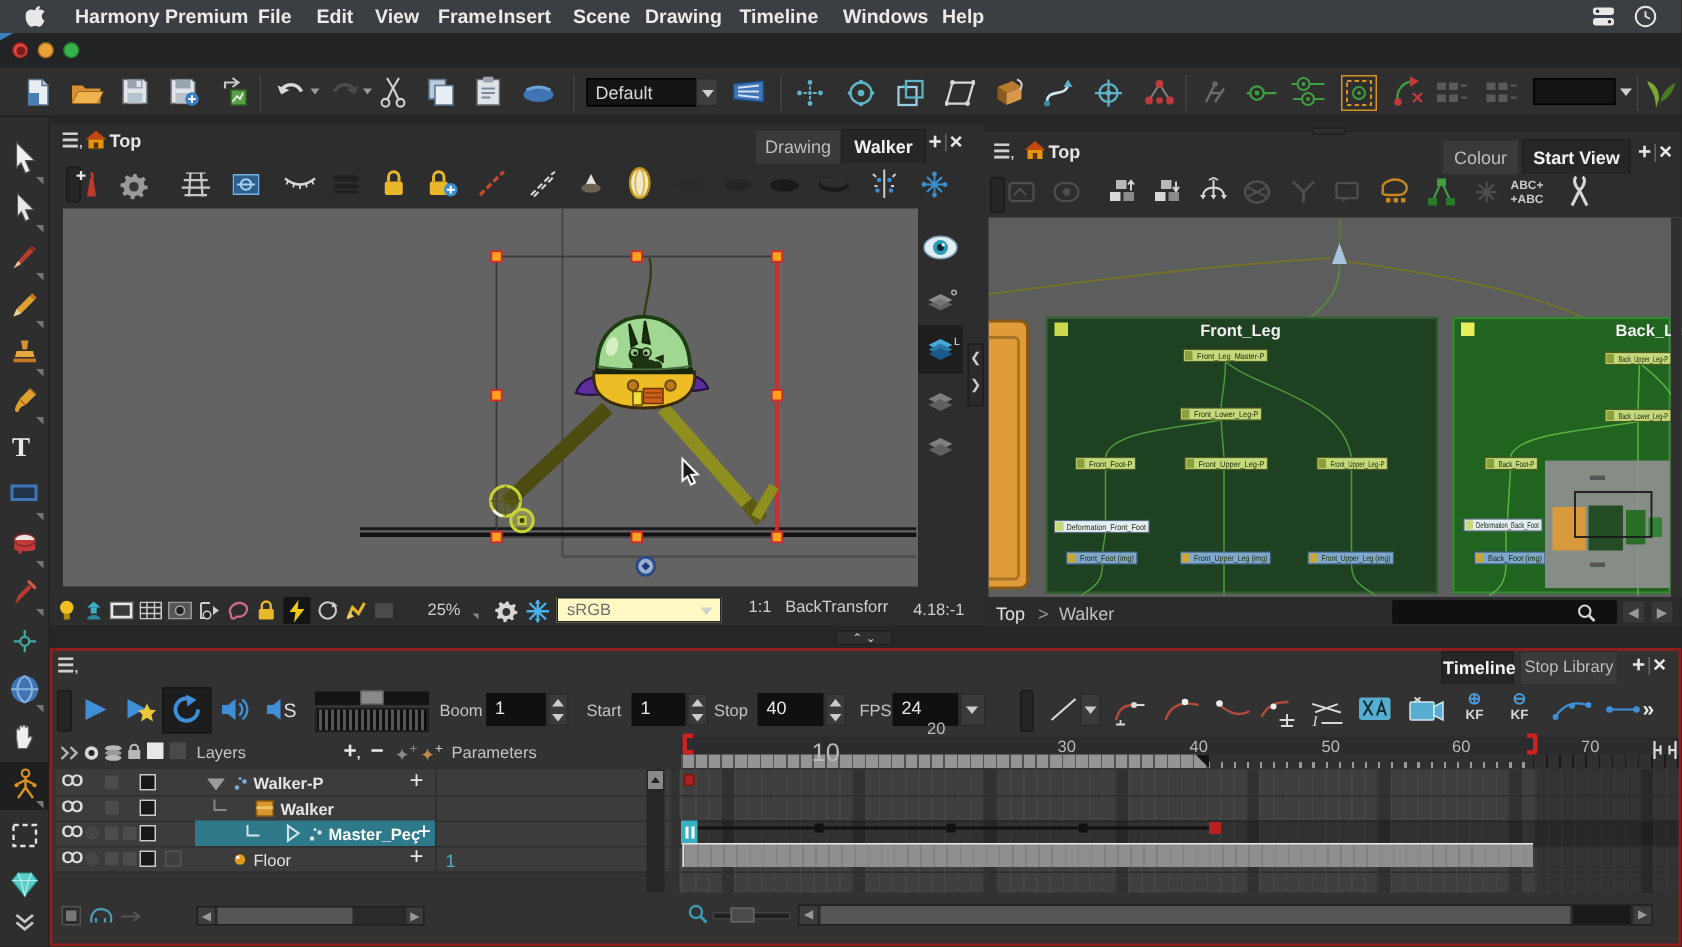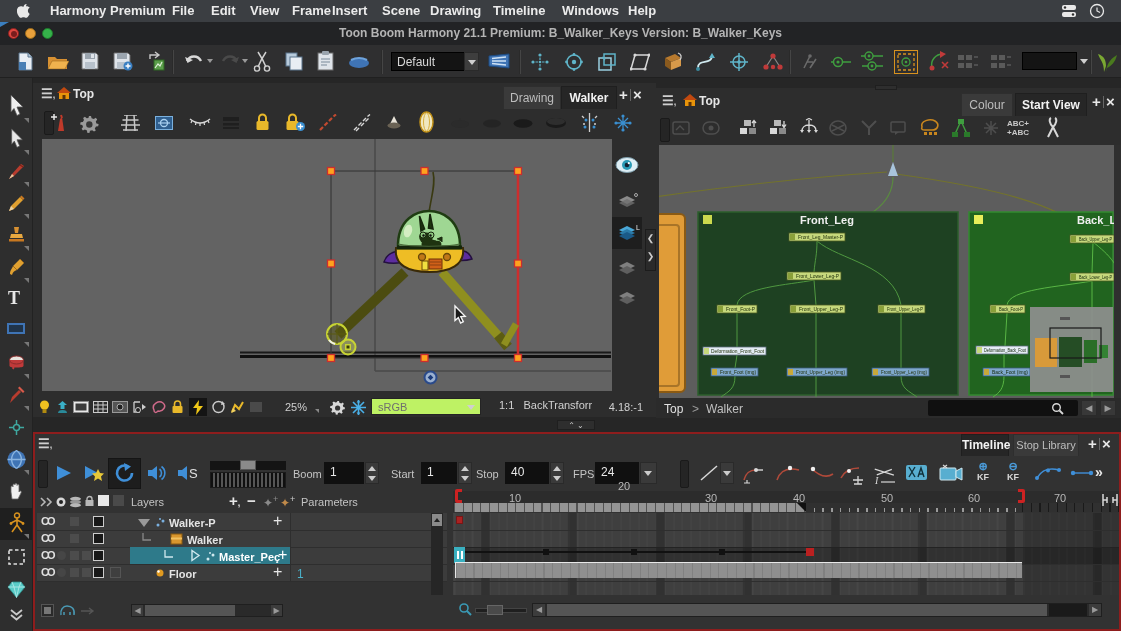--- a/index.html
+++ b/index.html
@@ -71,21 +71,20 @@
   </div>
   <div id="titlebar" class="abs">
     <svg class="abs" style="left:0;top:0px" width="9" height="5">
         <path d="M0 0 L9 0 L0 5 Z" fill="#3a7fbf"></path>
       </svg>
   </div>
   <div class="tl" style="left:8px;background:#df4840;border:1px solid #8e2020"></div>
   <div class="tl" style="left:25px;background:#e9a13c;border:1px solid #9a6a1a"></div>
   <div class="tl" style="left:42px;background:#35b24a;border:1px solid #1f7a2c"></div>
   <div class="tl" style="left:10.5px;top:30.5px;width:6px;height:6px;background:#7a1d1d;border:none"></div>
-  <div id="titletext">Toon Boom Harmony 21.1 Premium: B_Walker_Keys Version: B_Walker_Keys</div>
   <div id="maintb" class="abs">
 
     <svg class="icon" style="left:17px;top:52px" width="17" height="19">
         <path d="M2 1 L11 1 L15 5 L15 18 L2 18 Z" fill="#e9eef4" stroke="#5a748c"></path>
         <path d="M11 1 L11 5 L15 5" fill="#b8cbdc" stroke="#5a748c"></path>
         <rect x="2" y="10" width="7" height="8" fill="#4a7fb5"></rect>
       </svg>
 
     <svg class="icon" style="left:47px;top:53px" width="22" height="17">
         <path d="M1 4 L8 4 L10 6 L20 6 L20 16 L1 16 Z" fill="#d89132"></path>
@@ -606,21 +605,21 @@
       <div class="txt" style="left:252px;top:4px;color:#d0d0d0;font-size:11px">25%</div>
       <div class="icon" style="left:282px;top:12px;border-left:4px solid transparent;border-top:4px solid #888"></div>
       <svg class="icon" style="left:296px;top:2px" width="17" height="17" viewBox="0 0 17 17">
           <path fill="#d8d8d8" d="M8.5 2 L10 2 L10.4 3.8 L12.2 4.5 L13.8 3.5 L14.9 4.9 L13.8 6.3 L14.3 8.1 L16 8.5 L15.7 10.3 L13.9 10.5 L12.9 12.1 L13.7 13.7 L12.2 14.7 L10.8 13.5 L9 14 L8.5 15.8 L6.7 15.6 L6.5 13.8 L4.8 13 L3.2 13.8 L2.2 12.3 L3.3 11 L2.7 9.2 L1 8.7 L1.4 6.9 L3.2 6.7 L4.2 5.1 L3.4 3.4 L4.9 2.4 L6.3 3.6 L7.7 3.3 Z"></path>
           <circle cx="8.6" cy="9" r="2.6" fill="#333"></circle>
         </svg>
       <svg class="icon" style="left:317px;top:2px" width="17" height="17" viewBox="0 0 17 17">
           <path d="M8.5 1 L8.5 16 M1 8.5 L16 8.5 M3 3 L14 14 M14 3 L3 14" stroke="#4ab0e8" stroke-width="1.6"></path>
           <path d="M8.5 1 L6.5 3.5 L10.5 3.5 Z M8.5 16 L6.5 13.5 L10.5 13.5 Z" fill="#4ab0e8"></path>
         </svg>
-      <div class="abs" style="left:338px;top:1px;width:110px;height:17px;background:#bef264;border:1px solid #242424;color:#6f6f6f;font-size:11px;padding:2px 6px">sRGB</div>
+      <div class="abs" style="left:338px;top:1px;width:110px;height:17px;background:#fef9c3;border:1px solid #242424;color:#6f6f6f;font-size:11px;padding:2px 6px">sRGB</div>
       <div class="icon" style="left:434px;top:8px;border-left:4px solid transparent;border-right:4px solid transparent;border-top:5px solid #cfcfcf"></div>
       <div class="txt" style="left:466px;top:2px;color:#d0d0d0;font-size:11px">1:1&nbsp;&nbsp; BackTransforr</div>
       <div class="txt" style="left:610px;top:4px;color:#d0d0d0;font-size:11px;transform:translateX(-100%)">4.18:-1</div>
     </div>
   </div>
   <div id="nodepanel" class="panel">
     <div class="hamb" style="left:6px;top:5px">☰<span style="font-size:9px">,</span></div>
     <svg class="abs" style="left:27px;top:6px" width="14" height="13" viewBox="0 0 14 13">
         <path d="M0 6 L7 0 L14 6 Z" fill="#c2490f"></path>
         <rect x="2" y="6" width="10" height="6" fill="#e8940a"></rect>
@@ -1012,34 +1011,34 @@
 
     <div class="abs" style="left:22px;top:134px;width:9px;height:9px;background:#464646;border-radius:50%"></div>
     <div class="abs" style="left:35px;top:134px;width:9px;height:9px;background:#4c4c4c"></div>
     <div class="abs" style="left:47px;top:134px;width:9px;height:9px;background:#4c4c4c"></div>
     <div class="abs" style="left:58px;top:133px;width:11px;height:11px;background:#181818;border:1.5px solid #ccc"></div>
     <div class="abs" style="left:75px;top:133px;width:11px;height:11px;background:#3f3f3f;border:1px solid #555"></div>
     <svg class="icon" style="left:119px;top:133px" width="12" height="12">
         <circle cx="6" cy="6" r="3.5" fill="#e09a20"></circle>
         <circle cx="4.5" cy="4.5" r="1.2" fill="#fff"></circle>
       </svg>
-    <div class="txt" style="left:134px;top:134px;color:#e4e4e4;font-size:11px;font-weight:bold">Floor</div>
+    <div class="txt" style="left:134px;top:134px;color:#e4e4e4;font-size:11px;font-weight:normal">Floor</div>
     <div class="txt" style="left:238px;top:129px;color:#e8e8e8;font-size:16px">+</div>
     <div class="txt" style="left:262px;top:133px;color:#4ab0c8;font-size:12px">1</div>
 
     <div class="abs" style="left:396px;top:79px;width:12px;height:82px;background:#262626"></div>
     <div class="abs" style="left:397px;top:80px;width:10px;height:12px;background:#8a8a8a"></div>
     <div class="icon" style="left:399px;top:84px;border-left:3px solid transparent;border-right:3px solid transparent;border-bottom:4px solid #222"></div>
 
     <div class="abs" style="left:418px;top:57px;width:666px;height:21px;background:#2c2c2c"></div>
     <div class="abs" style="left:419px;top:69px;width:351px;height:9px;background:#949494;background-image:repeating-linear-gradient(90deg,rgba(0,0,0,0.45) 0 1px,rgba(0,0,0,0) 1px 8.75px)"></div>
     <div class="abs" style="left:770px;top:69px;width:217px;height:9px;background:#303030;background-image:repeating-linear-gradient(90deg,#9a9a9a 0 1.5px,rgba(0,0,0,0) 1.5px 8.75px);background-size:100% 4px;background-position:0 100%;background-repeat:no-repeat"></div>
     <div class="abs" style="left:987px;top:69px;width:97px;height:9px;background:#303030;background-image:repeating-linear-gradient(90deg,#1a1a1a 0 1px,rgba(0,0,0,0) 1px 8.75px)"></div>
     <div id="ruler-ticks"></div>
-    <div class="txt" style="left:474px;top:58px;color:#b8b8b8;font-size:11px">10</div>
+    <div class="txt" style="left:506px;top:58px;color:#b8b8b8;font-size:17px">10</div>
     <div class="txt" style="left:583px;top:46px;color:#b8b8b8;font-size:11px">20</div>
     <div class="txt" style="left:670px;top:58px;color:#b8b8b8;font-size:11px">30</div>
     <div class="txt" style="left:758px;top:58px;color:#b8b8b8;font-size:11px">40</div>
     <div class="txt" style="left:846px;top:58px;color:#b8b8b8;font-size:11px">50</div>
     <div class="txt" style="left:933px;top:58px;color:#b8b8b8;font-size:11px">60</div>
         <div class="txt" style="left:1019px;top:58px;color:#b8b8b8;font-size:11px">70</div>
       <svg class="icon" style="left:1066px;top:59px" width="18" height="14" viewBox="0 0 18 14">
         <path d="M2 1 L2 13 M16 1 L16 13 M6 7 L2 7 M12 7 L16 7 M6 4 L6 10 M12 4 L12 10" stroke="#d8d8d8" stroke-width="1.5"></path>
       </svg>
     <svg class="icon" style="left:419px;top:54px" width="10" height="16">

